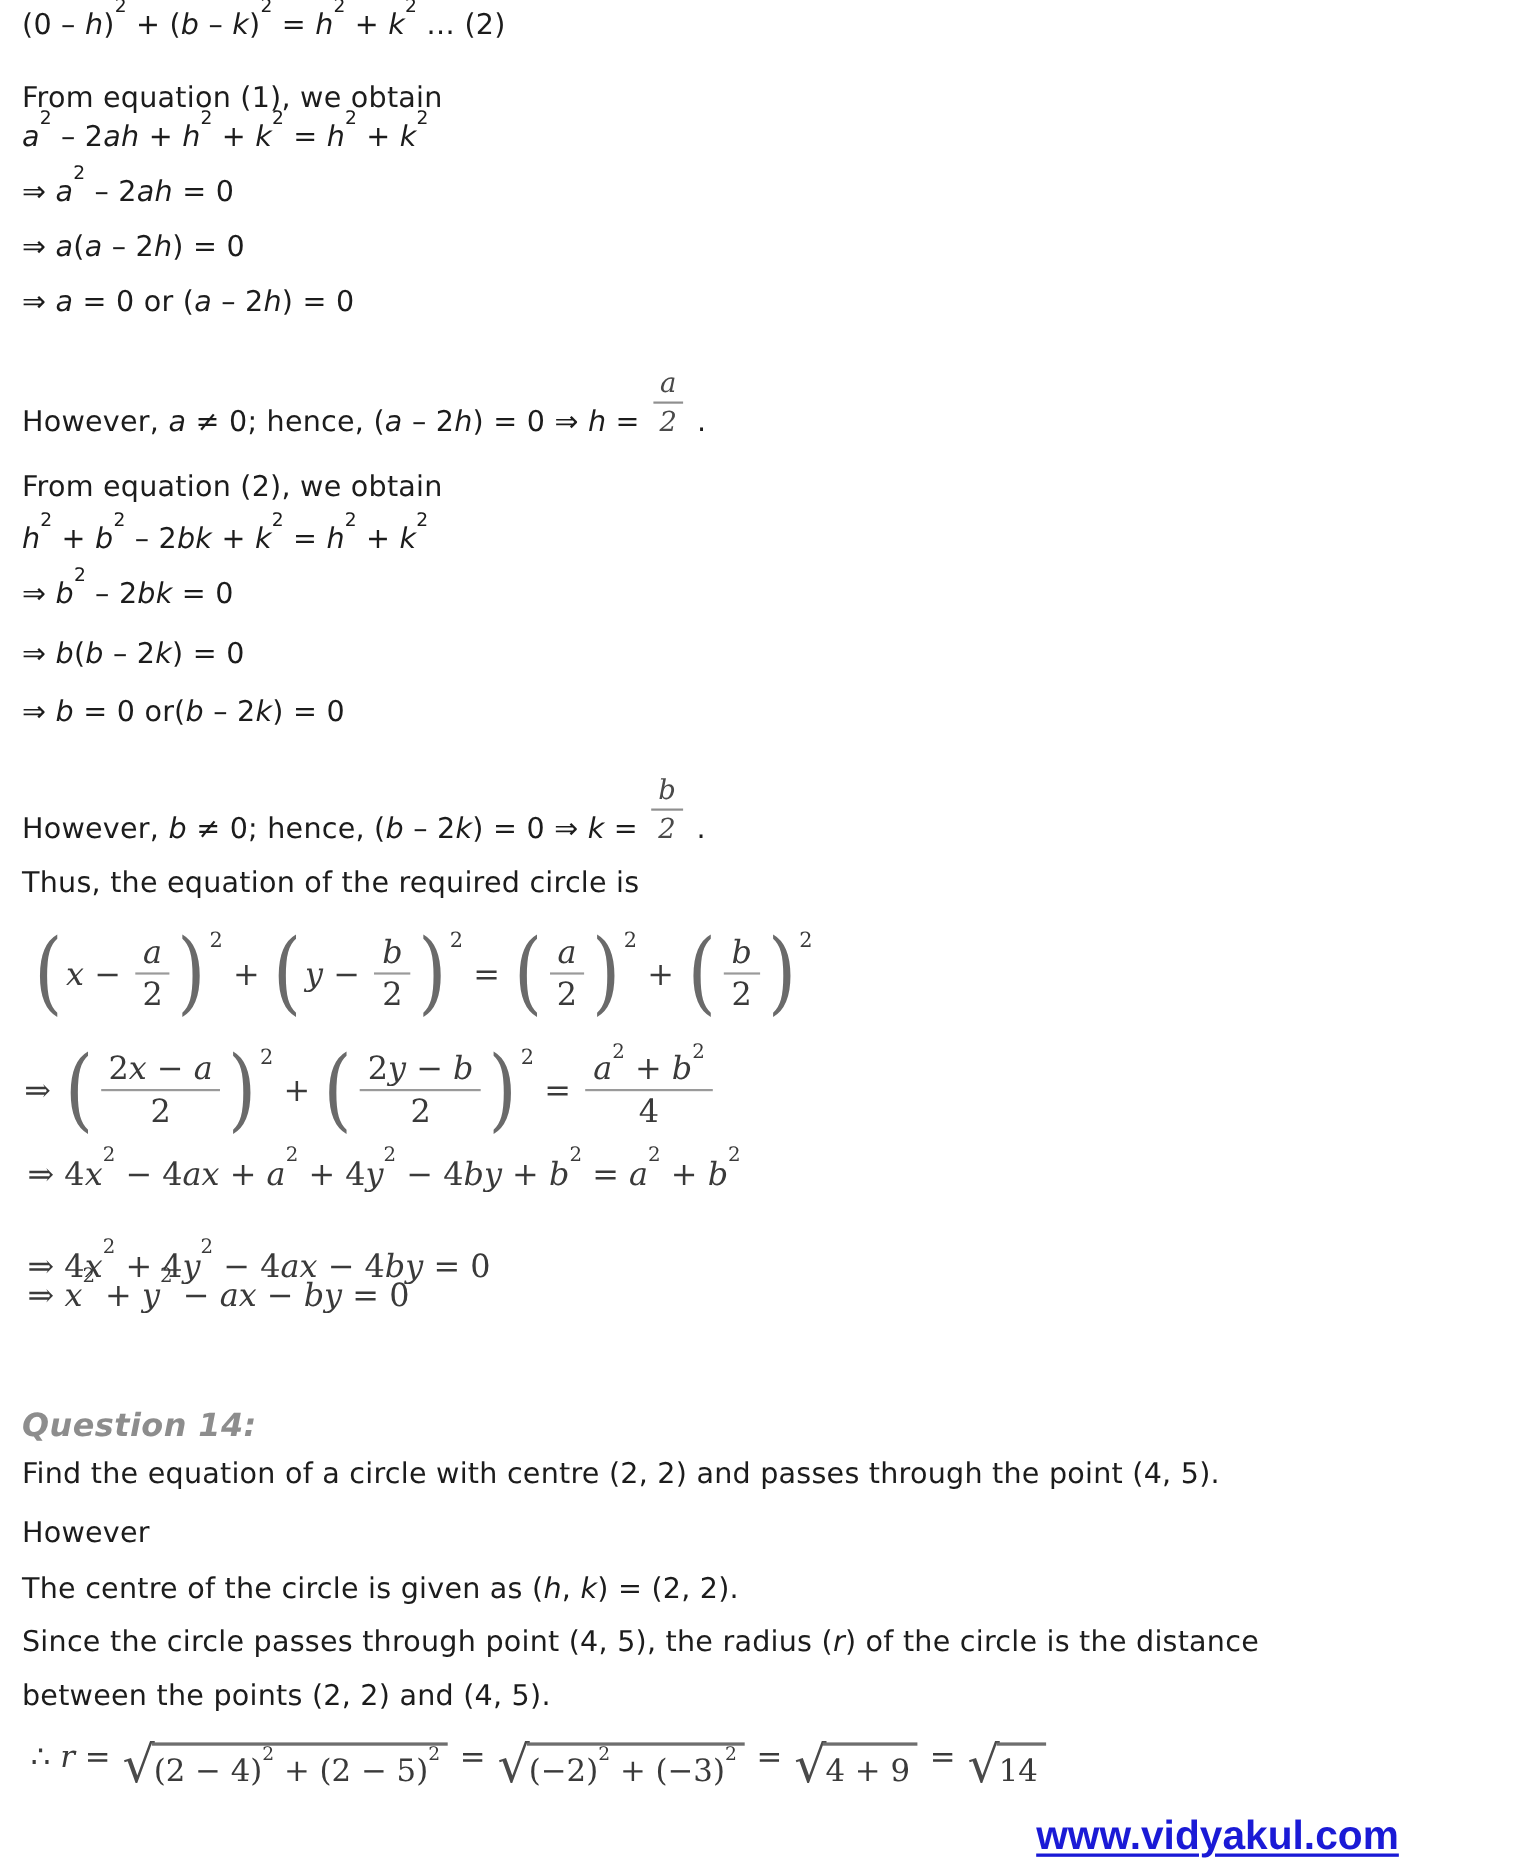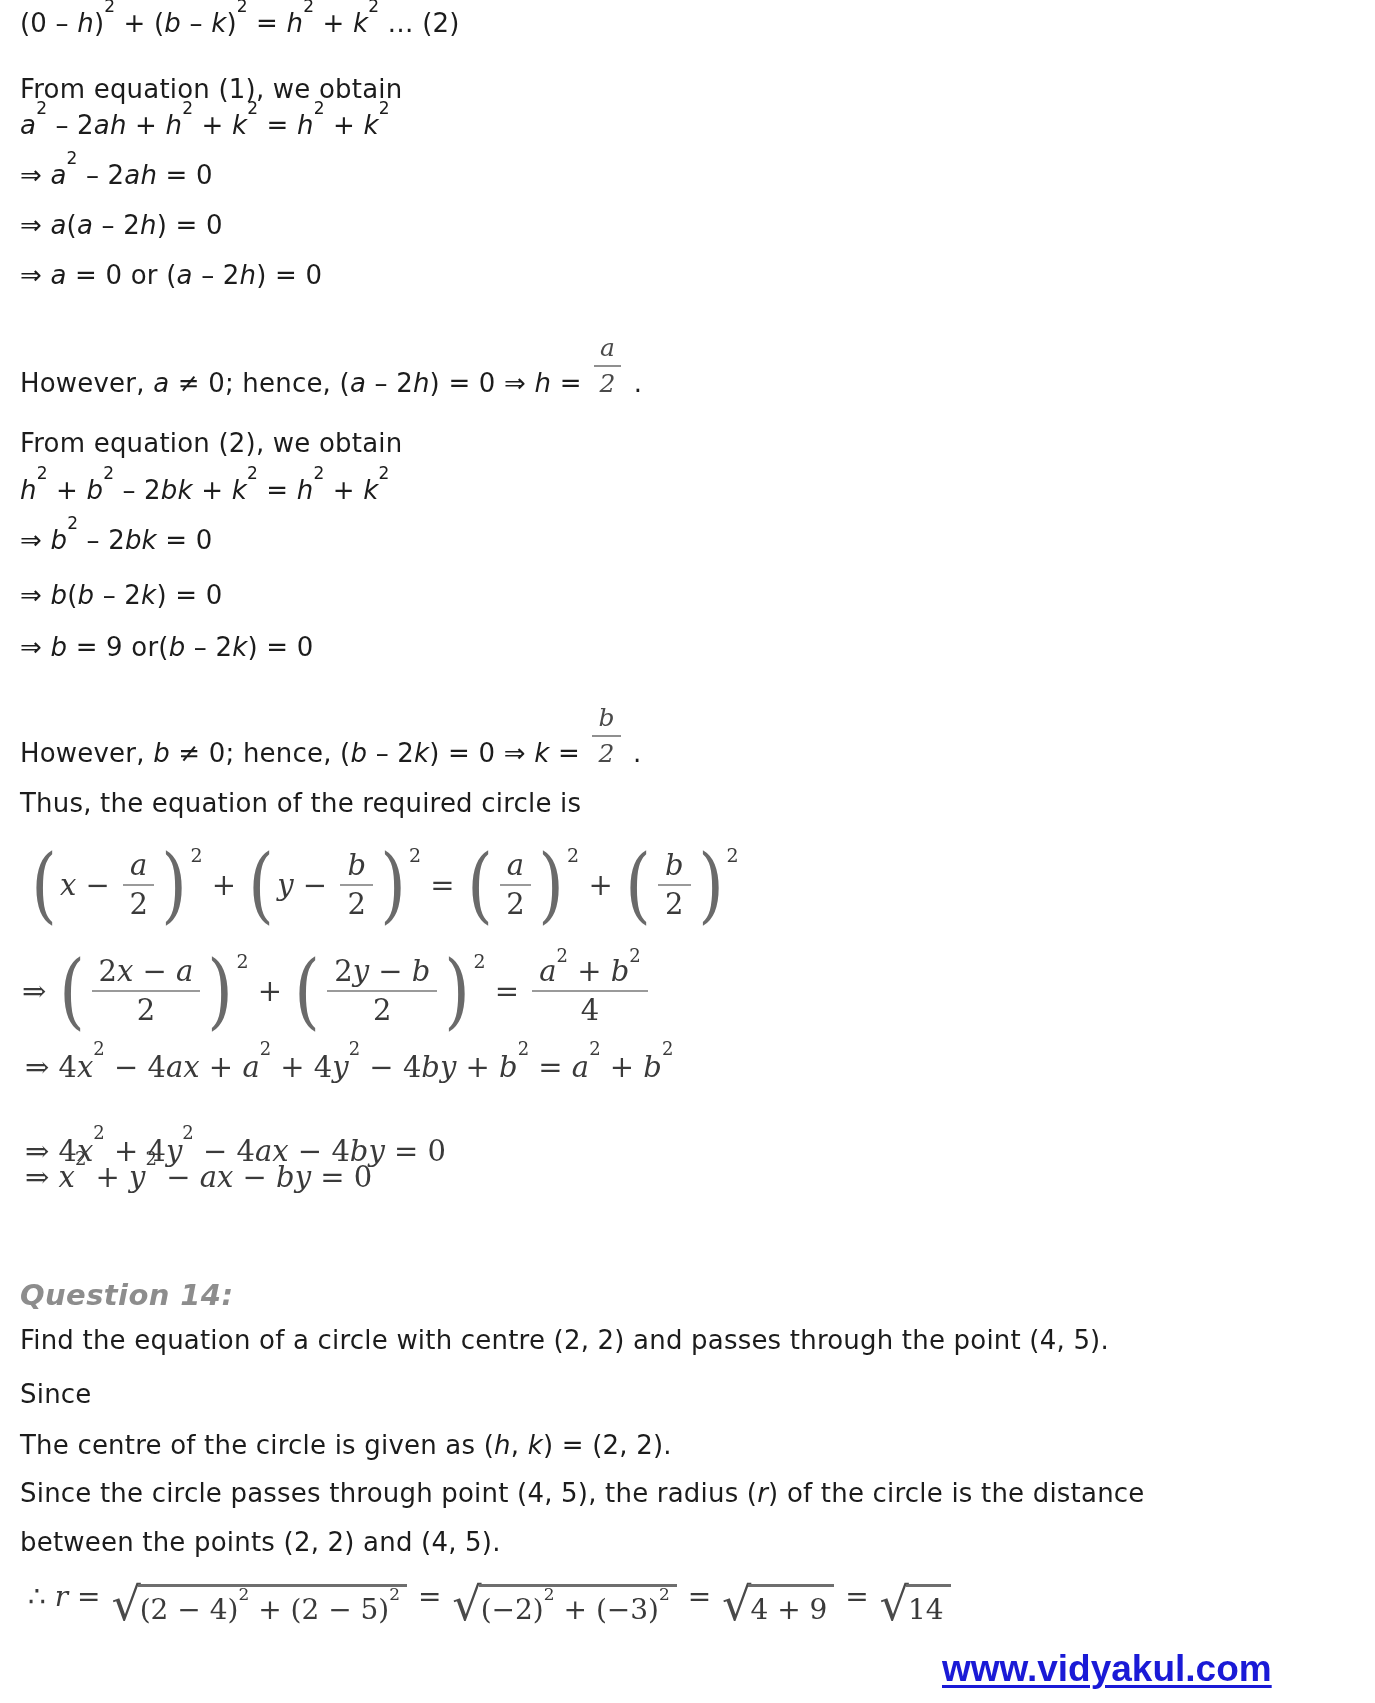--- a/index.html
+++ b/index.html
@@ -65,21 +65,21 @@
 <div class="ln" style="top:74px"><span>From equation (1), we obtain</span></div>
 <div class="ln" style="top:110px"><i>a</i><sup>2</sup><span> – 2</span><i>ah</i><span> + </span><i>h</i><sup>2</sup><span> + </span><i>k</i><sup>2</sup><span> = </span><i>h</i><sup>2</sup><span> + </span><i>k</i><sup>2</sup></div>
 <div class="ln" style="top:160px"><span>⇒ </span><i>a</i><sup>2</sup><span> – 2</span><i>ah</i><span> = 0</span></div>
 <div class="ln" style="top:210px"><span>⇒ </span><i>a</i><span>(</span><i>a</i><span> – 2</span><i>h</i><span>) = 0</span></div>
 <div class="ln" style="top:260px"><span>⇒ </span><i>a</i><span> = 0 or (</span><i>a</i><span> – 2</span><i>h</i><span>) = 0</span></div>
 <div class="ln" style="top:334px"><span>However, </span><i>a</i><span> ≠ 0; hence, (</span><i>a</i><span> – 2</span><i>h</i><span>) = 0 ⇒ </span><i>h</i><span> = </span><span class="ifrac"><span class="num"><i>a</i></span><span class="den"><span>2</span></span></span><span> .</span></div>
 <div class="ln" style="top:428px"><span>From equation (2), we obtain</span></div>
 <div class="ln" style="top:475px"><i>h</i><sup>2</sup><span> + </span><i>b</i><sup>2</sup><span> – 2</span><i>bk</i><span> + </span><i>k</i><sup>2</sup><span> = </span><i>h</i><sup>2</sup><span> + </span><i>k</i><sup>2</sup></div>
 <div class="ln" style="top:525px"><span>⇒ </span><i>b</i><sup>2</sup><span> – 2</span><i>bk</i><span> = 0</span></div>
 <div class="ln" style="top:580px"><span>⇒ </span><i>b</i><span>(</span><i>b</i><span> – 2</span><i>k</i><span>) = 0</span></div>
-<div class="ln" style="top:632px"><span>⇒ </span><i>b</i><span> = 9 or(</span><i>b</i><span> – 2</span><i>k</i><span>) = 0</span></div>
+<div class="ln" style="top:632px"><span>⇒ </span><i>b</i><span> = 0 or(</span><i>b</i><span> – 2</span><i>k</i><span>) = 0</span></div>
 <div class="ln" style="top:704px"><span>However, </span><i>b</i><span> ≠ 0; hence, (</span><i>b</i><span> – 2</span><i>k</i><span>) = 0 ⇒ </span><i>k</i><span> = </span><span class="ifrac"><span class="num"><i>b</i></span><span class="den"><span>2</span></span></span><span> .</span></div>
 <div class="ln" style="top:788px"><span>Thus, the equation of the required circle is</span></div>
 
 <div class="eq eqflex" style="top:846px;left:28px">
     <span class="bp">(</span>
     <i>x</i>
     <span> − </span>
     <span class="efrac"><span class="num"><i>a</i></span><span class="den"><span>2</span></span></span>
     <span class="bp">)</span>
     <span class="bsup">2</span>
@@ -114,21 +114,21 @@
     <span class="bsup">2</span>
     <span> = </span>
     <span class="efrac"><span class="num"><i>a</i><sup>2</sup><span> + </span><i>b</i><sup>2</sup></span><span class="den"><span>4</span></span></span>
   </div>
 <div class="eq" style="top:1048px"><span>⇒ 4</span><i>x</i><sup>2</sup><span> − 4</span><i>ax</i><span> + </span><i>a</i><sup>2</sup><span> + 4</span><i>y</i><sup>2</sup><span> − 4</span><i>by</i><span> + </span><i>b</i><sup>2</sup><span> = </span><i>a</i><sup>2</sup><span> + </span><i>b</i><sup>2</sup></div>
 <div class="eq" style="top:1132px"><span>⇒ 4</span><i>x</i><sup>2</sup><span> + 4</span><i>y</i><sup>2</sup><span> − 4</span><i>ax</i><span> − 4</span><i>by</i><span> = 0</span></div>
 <div class="eq" style="top:1158px"><span>⇒ </span><i>x</i><sup>2</sup><span> + </span><i>y</i><sup>2</sup><span> − </span><i>ax</i><span> − </span><i>by</i><span> = 0</span></div>
 
 <div class="qh" style="top:1278px">Question 14:</div>
 <div class="ln" style="top:1325px"><span>Find the equation of a circle with centre (2, 2) and passes through the point (4, 5).</span></div>
-<div class="ln" style="top:1379px"><span>Since</span></div>
+<div class="ln" style="top:1379px"><span>However</span></div>
 <div class="ln" style="top:1430px"><span>The centre of the circle is given as (</span><i>h</i><span>, </span><i>k</i><span>) = (2, 2).</span></div>
 <div class="ln" style="top:1478px"><span>Since the circle passes through point (4, 5), the radius (</span><i>r</i><span>) of the circle is the distance</span></div>
 <div class="ln" style="top:1527px"><span>between the points (2, 2) and (4, 5).</span></div>
 <div class="eq" style="top:1578px;left:28px;font-size:28px"><span>∴ </span><i>r</i><span> = </span><span class="sqrt">
       <span class="rsign">√</span>
       <span class="rbody"><span>(2 − 4)</span><sup>2</sup><span> + (2 − 5)</span><sup>2</sup></span>
     </span><span> = </span><span class="sqrt">
       <span class="rsign">√</span>
       <span class="rbody"><span>(−2)</span><sup>2</sup><span> + (−3)</span><sup>2</sup></span>
     </span><span> = </span><span class="sqrt">

